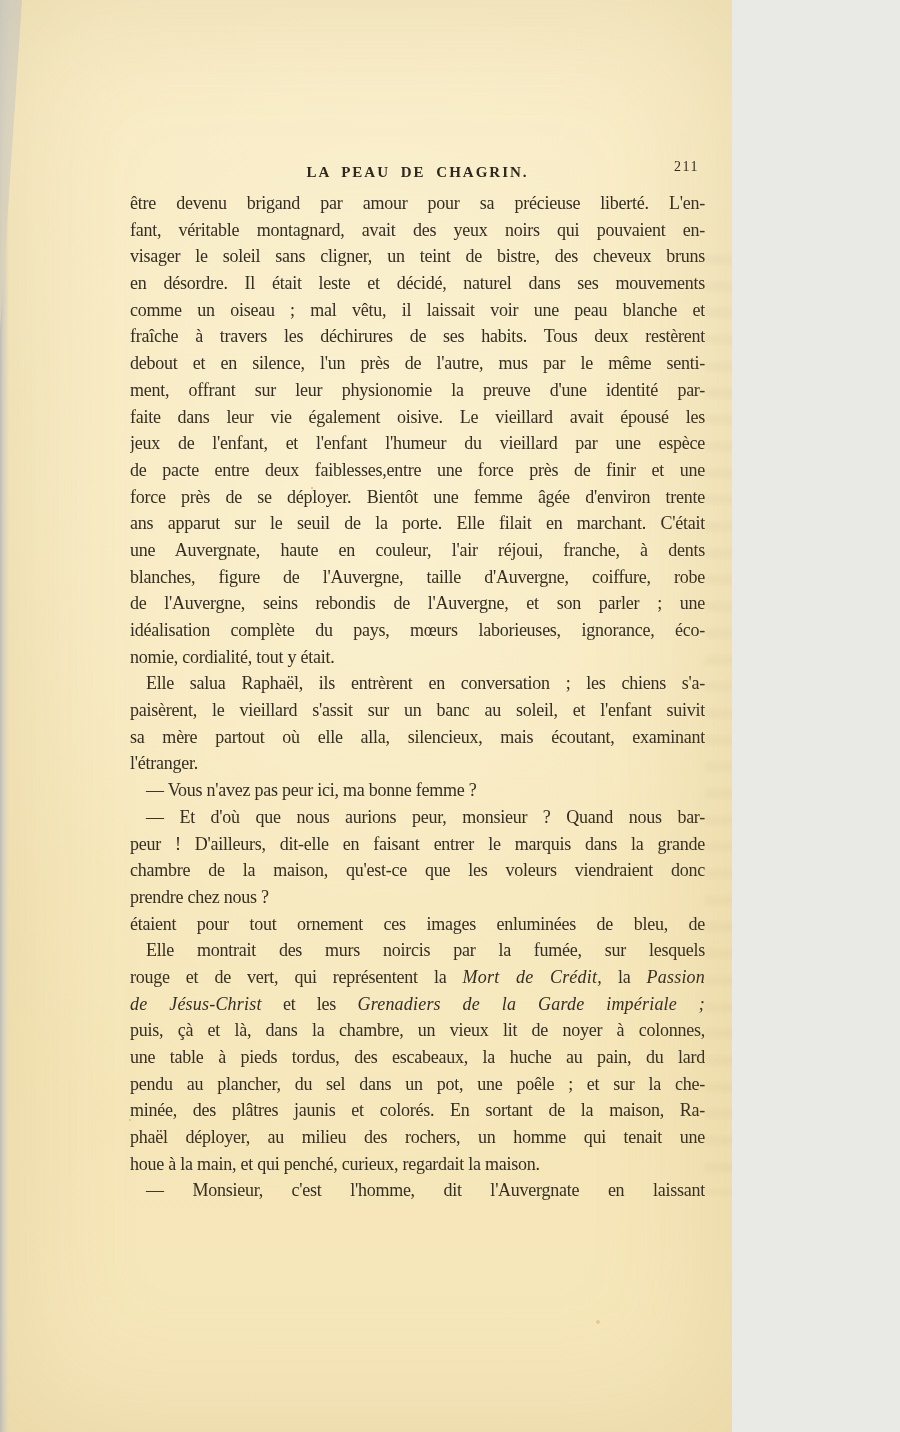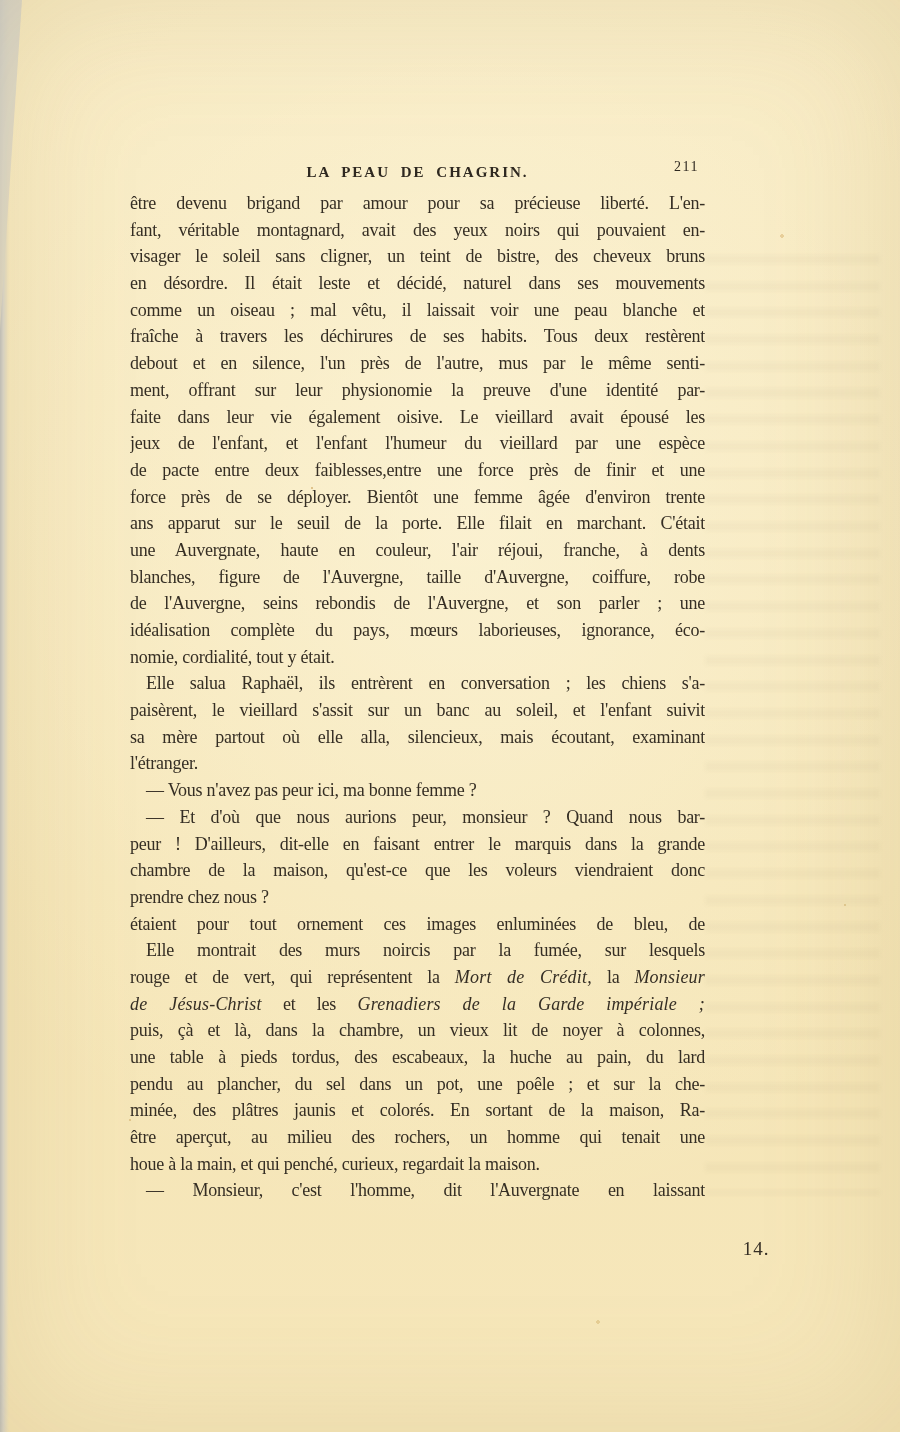--- a/index.html
+++ b/index.html
@@ -4,21 +4,21 @@
 <style>
   html, body { margin: 0; padding: 0; }
   body {
     width: 900px; height: 1432px;
     overflow: hidden;
     font-family: "Liberation Serif", "DejaVu Serif", serif;
     background: #e9e9e6;
   }
   .page {
     position: relative;
-    width: 900px; height: 1432px;
+    width: 732px; height: 1432px;
     background:
       radial-gradient(1.5px 1.5px at 312px 488px, rgba(190,140,60,.45) 0 100%, transparent),
       radial-gradient(2px 2px at 782px 236px, rgba(200,150,70,.35) 0 100%, transparent),
       radial-gradient(1.5px 1.5px at 130px 1120px, rgba(190,140,60,.35) 0 100%, transparent),
       radial-gradient(2px 2px at 598px 1322px, rgba(200,160,80,.35) 0 100%, transparent),
       radial-gradient(1.5px 1.5px at 845px 905px, rgba(190,150,70,.35) 0 100%, transparent),
       radial-gradient(120% 85% at 52% 35%, rgba(255,250,228,.55) 0%, rgba(255,250,228,0) 60%),
       linear-gradient(180deg, #f8ebc4 0%, #f6e7bb 28%, #f5e5b6 62%, #f6e7bb 100%);
     overflow: hidden;
   }
@@ -117,27 +117,27 @@
         <div class="line j"><span>paisèrent, le vieillard s'assit sur un banc au soleil, et l'enfant suivit</span></div>
         <div class="line j"><span>sa mère partout où elle alla, silencieux, mais écoutant, examinant</span></div>
         <div class="line"><span>l'étranger.</span></div>
         <div class="line indent"><span>— Vous n'avez pas peur ici, ma bonne femme ?</span></div>
         <div class="line j indent"><span>— Et d'où que nous aurions peur, monsieur ? Quand nous bar-</span></div>
         <div class="line j"><span>peur ! D'ailleurs, dit-elle en faisant entrer le marquis dans la grande</span></div>
         <div class="line j"><span>chambre de la maison, qu'est-ce que les voleurs viendraient donc</span></div>
         <div class="line"><span>prendre chez nous ?</span></div>
         <div class="line j"><span>étaient pour tout ornement ces images enluminées de bleu, de</span></div>
         <div class="line j indent"><span>Elle montrait des murs noircis par la fumée, sur lesquels</span></div>
-        <div class="line j"><span>rouge et de vert, qui représentent la </span><span class="it">Mort de Crédit,</span><span> la </span><span class="it">Monsieur</span></div>
+        <div class="line j"><span>rouge et de vert, qui représentent la </span><span class="it">Mort de Crédit,</span><span> la </span><span class="it">Passion</span></div>
         <div class="line j"><span class="it">de Jésus-Christ</span><span> et les </span><span class="it">Grenadiers de la Garde impériale ;</span></div>
         <div class="line j"><span>puis, çà et là, dans la chambre, un vieux lit de noyer à colonnes,</span></div>
         <div class="line j"><span>une table à pieds tordus, des escabeaux, la huche au pain, du lard</span></div>
         <div class="line j"><span>pendu au plancher, du sel dans un pot, une poêle ; et sur la che-</span></div>
         <div class="line j"><span>minée, des plâtres jaunis et colorés. En sortant de la maison, Ra-</span></div>
-        <div class="line j"><span>être aperçut, au milieu des rochers, un homme qui tenait une</span></div>
+        <div class="line j"><span>phaël déployer, au milieu des rochers, un homme qui tenait une</span></div>
         <div class="line"><span>houe à la main, et qui penché, curieux, regardait la maison.</span></div>
         <div class="line j indent"><span>— Monsieur, c'est l'homme, dit l'Auvergnate en laissant</span></div>
       </div>
 
     <div class="signature">14.</div>
   </div>
 
   <div class="vignette"></div>
 </div>
 

